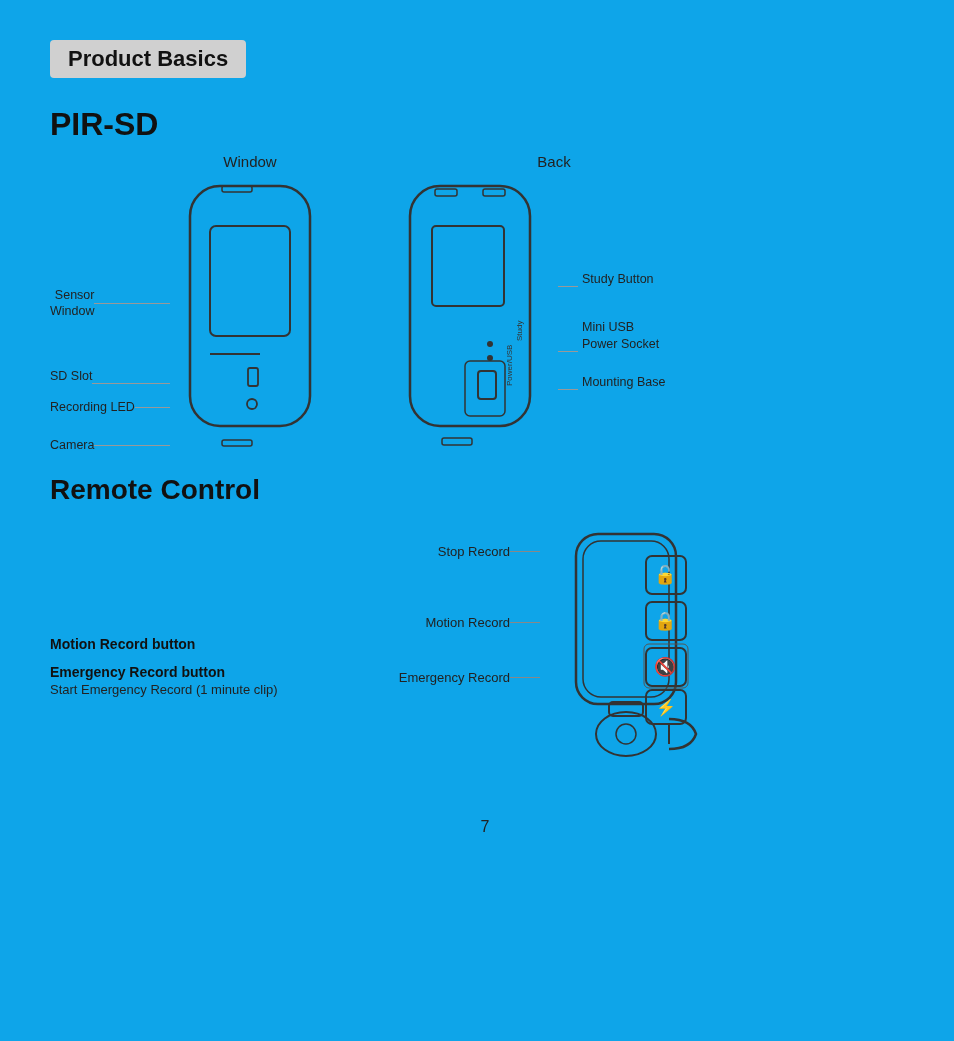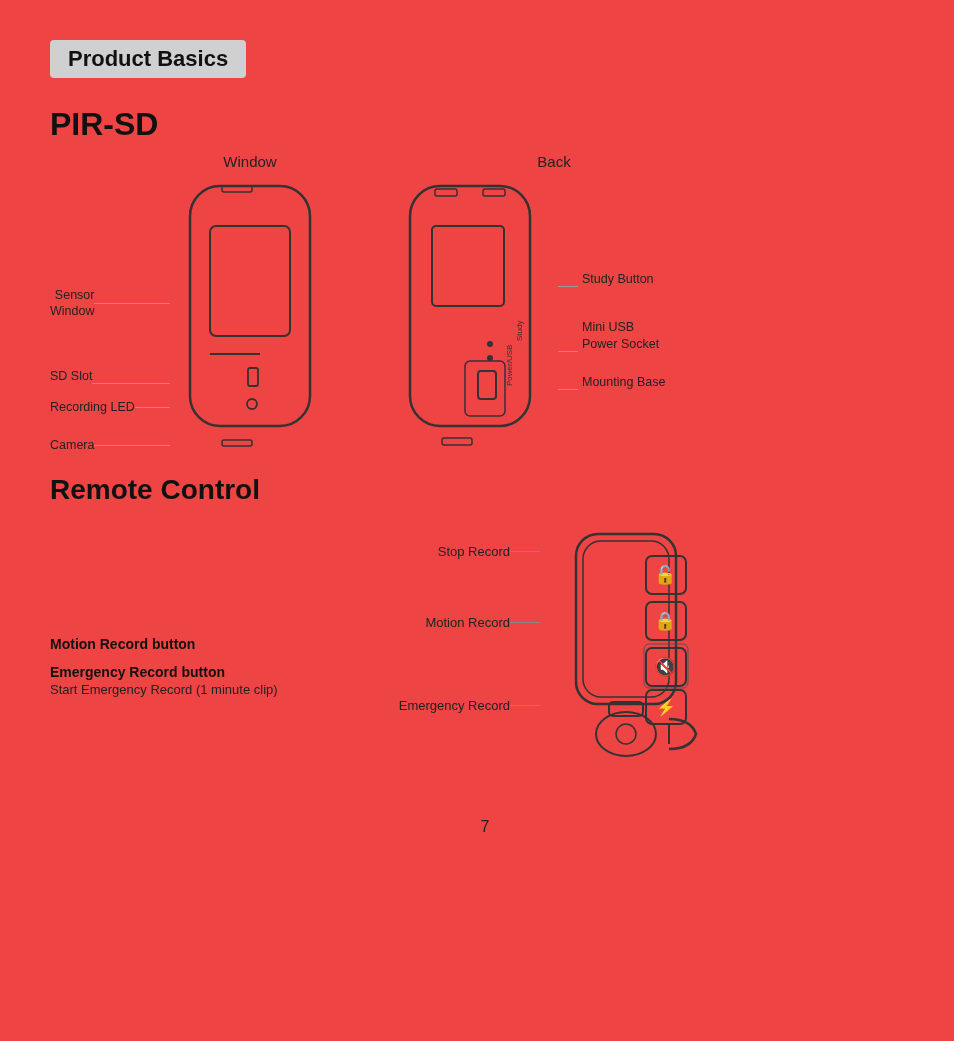--- a/index.html
+++ b/index.html
@@ -7,21 +7,21 @@
       background: #f0f0f0;
       font-family: Arial, sans-serif;
       display: flex;
       justify-content: center;
       align-items: flex-start;
       min-height: 1041px;
     }
     .page {
       width: 954px;
       min-height: 1041px;
-      background: #ef4444;
+      background: #0ea5e9;
       padding: 40px 34px 40px 50px;
       position: relative;
     }
     
     .section-heading-box {
       display: inline-block;
       background: #d0d0d0;
       padding: 6px 18px;
       border-radius: 4px;
       margin-bottom: 28px;
@@ -324,21 +324,21 @@
 
         <div class="remote-callout-labels">
           <div class="rcl-row">
             <span class="rcl-text">Stop Record</span>
             <div class="rcl-line"></div>
           </div>
           <div class="rcl-row" style="margin-top: 28px;">
             <span class="rcl-text">Motion Record</span>
             <div class="rcl-line"></div>
           </div>
-          <div class="rcl-row" style="margin-top: 40px; justify-content: flex-end;">
+          <div class="rcl-row" style="margin-top: 12px; justify-content: flex-end;">
             <span class="rcl-text">Emergency Record</span>
             <div class="rcl-line"></div>
           </div>
         </div>
 
         <div style="margin-left: 5px;">
           <svg width="180" height="260" viewBox="0 0 180 260">
 
             <rect x="15" y="10" width="100" height="170" rx="22" ry="22" fill="none" stroke="#333" stroke-width="2.5"></rect>
 

